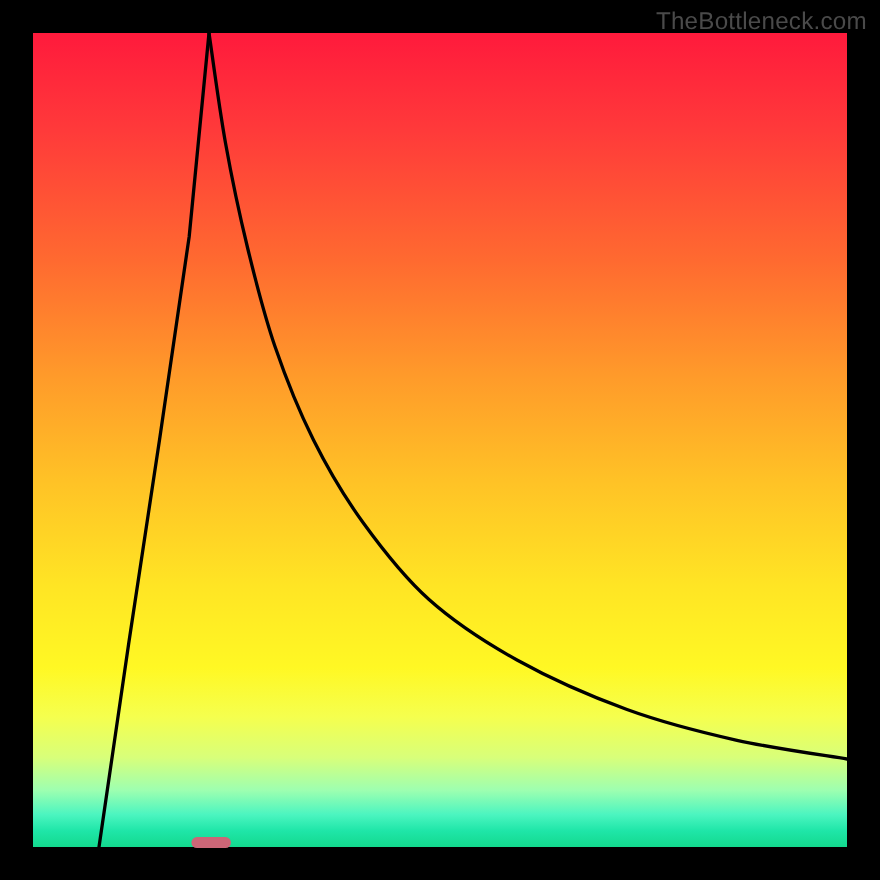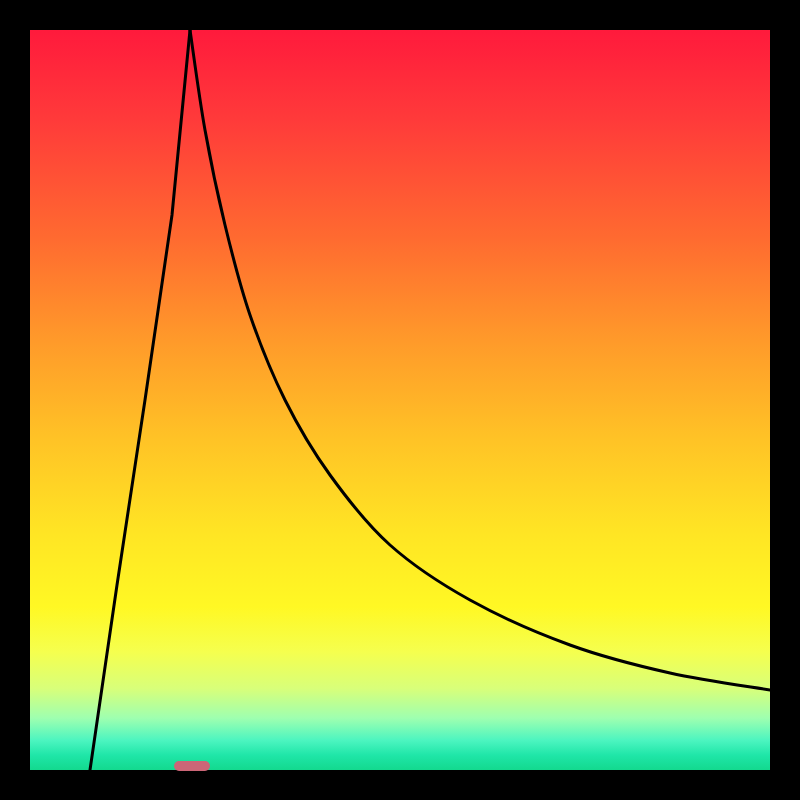--- a/index.html
+++ b/index.html
@@ -70,14 +70,15 @@
 <div class="frame">
 
   <div class="plot-area">
     <svg class="curve-svg" viewBox="0 0 740 740" preserveAspectRatio="none">
       <path id="left-branch" fill="none" stroke="#000" stroke-width="3" stroke-linecap="round" d="M 60 740 L 87 555 L 115 370 L 142 185 L 160 0"></path>
       <path id="right-branch" fill="none" stroke="#000" stroke-width="3" stroke-linecap="round" d="M 160 0 C 162.5 16.666666666666668, 169.16666666666666 67.5, 175 100 C 180.83333333333334 132.5, 187.5 164.16666666666666, 195 195 C 202.5 225.83333333333334, 210 255.83333333333334, 220 285 C 230 314.1666666666667, 241.66666666666666 343.3333333333333, 255 370 C 268.3333333333333 396.6666666666667, 282.5 420.8333333333333, 300 445 C 317.5 469.1666666666667, 336.6666666666667 494.1666666666667, 360 515 C 383.3333333333333 535.8333333333334, 410 553.3333333333334, 440 570 C 470 586.6666666666666, 506.6666666666667 602.8333333333334, 540 615 C 573.3333333333334 627.1666666666666, 606.6666666666666 635.5, 640 643 C 673.3333333333334 650.5, 723.3333333333334 657.1666666666666, 740 660"></path>
     </svg>
     <div id="vertex-marker" class="marker" style="width: 36px; left: 144px; background: rgb(204, 102, 119);"></div>
   </div>
 
+  <div class="attribution">TheBottleneck.com</div>
 
 </div>
 
 </body></html>

